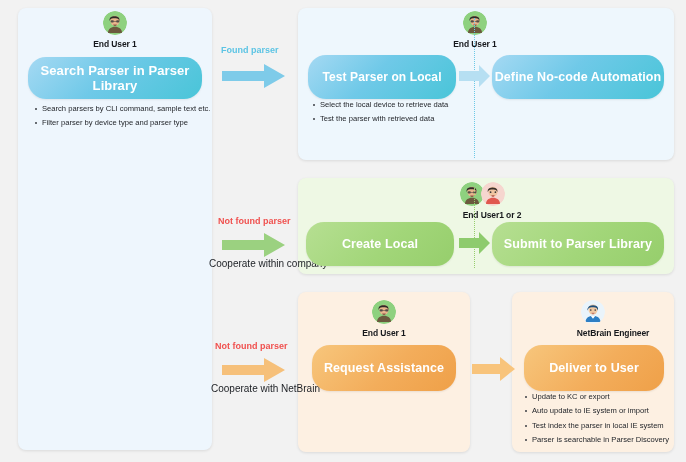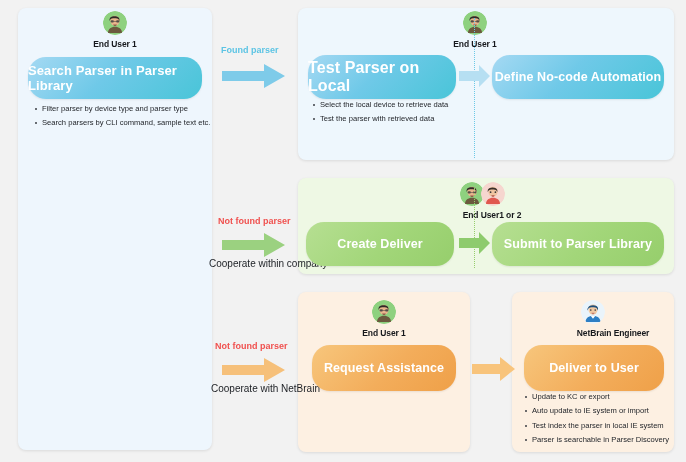--- a/index.html
+++ b/index.html
@@ -75,35 +75,35 @@
   
   .procbox {
     position: absolute;
     border-radius: 18px;
     display: flex;
     align-items: center;
     justify-content: center;
     color: #ffffff;
     font-weight: bold;
     letter-spacing: 0.1px;
-    text-align: left;
+    text-align: center;
     box-shadow: 0 1px 2px rgba(0,0,0,0.08);
   }
   .procbox.blue {
     background: linear-gradient(135deg, #a5d9f3 0%, #6fc9e8 45%, #49c5d8 100%);
   }
   .procbox.green {
     background: linear-gradient(135deg, #b6df92 0%, #a2d679 55%, #96ce6c 100%);
   }
   .procbox.orange {
     background: linear-gradient(135deg, #f7c67c 0%, #f3ad5b 55%, #efa048 100%);
   }
 
   .box-search   { left: 28px;  top: 57px;  width: 174px; height: 42px; font-size: 13px; }
-  .box-test     { left: 308px; top: 55px;  width: 148px; height: 44px; font-size: 16px; }
+  .box-test     { left: 308px; top: 55px;  width: 148px; height: 44px; font-size: 12px; }
   .box-define   { left: 492px; top: 55px;  width: 172px; height: 44px; font-size: 12.5px; }
   .box-create   { left: 306px; top: 222px; width: 148px; height: 44px; font-size: 12.5px; }
   .box-submit   { left: 492px; top: 222px; width: 172px; height: 44px; font-size: 12.5px; }
   .box-request  { left: 312px; top: 345px; width: 144px; height: 46px; font-size: 12.5px; }
   .box-deliver  { left: 524px; top: 345px; width: 140px; height: 46px; font-size: 12.5px; }
 
   
   .bullets {
     position: absolute;
     margin: 0;
@@ -180,22 +180,22 @@
       <rect x="13.1" y="9.2" width="3.3" height="2.3" rx="1.1" fill="#3b3b3b" opacity="0.85"></rect>
       <rect x="10.9" y="10" width="2.2" height="0.6" fill="#3b3b3b" opacity="0.85"></rect>
       <path d="M10.2 13.4h3.6c-.3 1-1 1.5-1.8 1.5s-1.5-.5-1.8-1.5z" fill="#8b5b4a"></path>
     </svg>
   </div>
   <div class="person-label" style="left:63px; top:39px; width:104px;">End User 1</div>
 
   <div class="procbox blue box-search">Search Parser in Parser Library</div>
 
   <ul class="bullets bl-search">
+    <li>Search parsers by CLI command, sample text etc.</li>
     <li>Filter parser by device type and parser type</li>
-    <li>Search parsers by CLI command, sample text etc.</li>
   </ul>
 
   <div class="panel panel-blue-right"></div>
 
   <div class="flow-label lbl-found">Found parser</div>
   <svg class="arrow" style="left:222px; top:63px;" width="64" height="26" viewBox="0 0 64 26">
     <path d="M0 8 L42 8 L42 1 L63 13 L42 25 L42 18 L0 18 Z" fill="#7ecbe9"></path>
   </svg>
 
   <div class="avatar" style="left:463px; top:11px;">
@@ -255,21 +255,21 @@
       <path d="M7 7.6c1.1-2.8 8-2.8 9.1 0 .4 1 .3 2 .2 2.7-.4-1.6-1.2-2.3-2.3-2.6-1.5-.4-3.4-.4-4.9 0-1.1.3-1.9 1-2.3 2.6-.1-.7-.2-1.7.2-2.7z" fill="#3a2f2b"></path>
       <circle cx="9.6" cy="10.2" r="0.85" fill="#3b3b3b"></circle>
       <circle cx="14.4" cy="10.2" r="0.85" fill="#3b3b3b"></circle>
       <path d="M10.3 13.2h3.4c-.3 1-1 1.6-1.7 1.6s-1.4-.6-1.7-1.6z" fill="#b0564c"></path>
     </svg>
   </div>
   <div class="person-label" style="left:434px; top:210px; width:116px;">End User1 or 2</div>
 
   <div class="divider div-green"></div>
 
-  <div class="procbox green box-create">Create Deliver</div>
+  <div class="procbox green box-create">Create Local</div>
 
   <svg class="arrow" style="left:459px; top:232px;" width="32" height="22" viewBox="0 0 32 22">
     <path d="M0 6 L20 6 L20 0 L31 11 L20 22 L20 16 L0 16 Z" fill="#8ecb6d"></path>
   </svg>
 
   <div class="procbox green box-submit">Submit to Parser Library</div>
 
   <div class="panel panel-orange-left"></div>
   <div class="panel panel-orange-right"></div>
 

